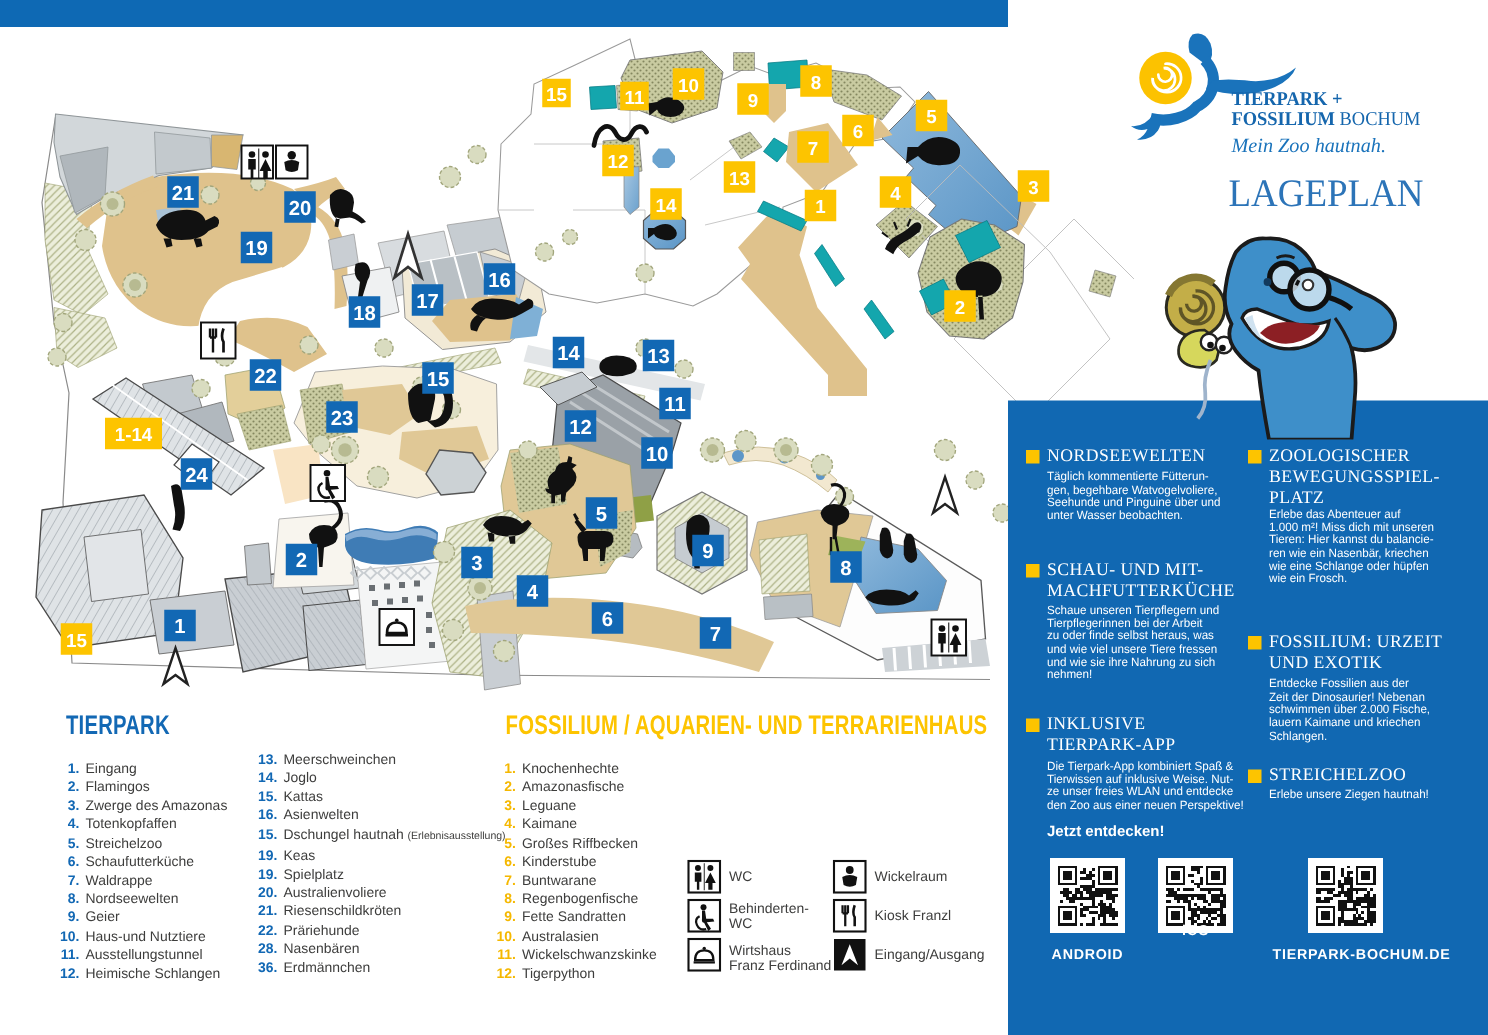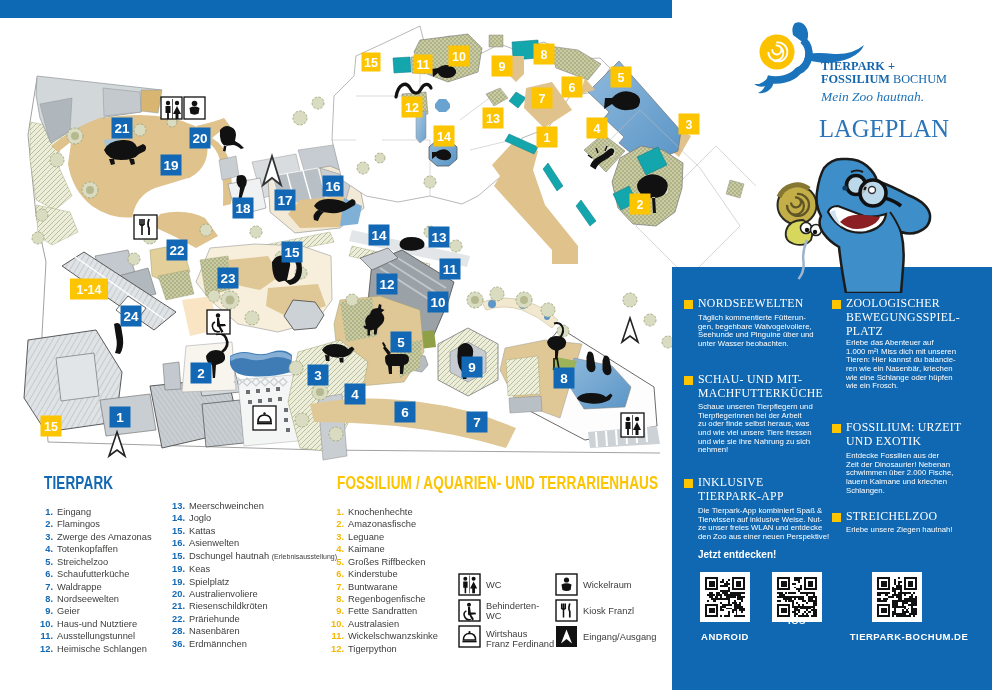--- a/index.html
+++ b/index.html
@@ -986,21 +986,21 @@
           <rect x="233.6" y="311.9" width="9.5" height="9.5" fill="#fff"></rect>
           <rect x="235.5" y="313.8" width="5.7" height="5.7" fill="#111"></rect>
           <rect x="205.0" y="336.7" width="13.3" height="13.3" fill="#111"></rect>
           <rect x="206.9" y="338.6" width="9.5" height="9.5" fill="#fff"></rect>
           <rect x="208.8" y="340.5" width="5.7" height="5.7" fill="#111"></rect>
         </g>
 </svg>
 
 <div class="qrlabel" style="left:28px;top:364px;width:50px;text-align:center">ANDROID</div>
 <div class="qrlabel" style="left:100px;top:348px;width:50px;text-align:center">iOS</div>
-<div class="qrlabel" style="left:167px;top:364px;width:140px;text-align:center">TIERPARK-BOCHUM.DE</div>
+<div class="qrlabel" style="left:155px;top:364px;width:140px;text-align:right">TIERPARK-BOCHUM.DE</div>
 </div>
 <svg class="abs" id="mascot" width="180" height="145" viewBox="0 0 180 145" style="left:765px;top:148px">
 
 <circle cx="32" cy="57" r="19.5" fill="#c3ae48" stroke="#2a2a20" stroke-width="2"></circle>
 <path d="M14,49 A19.5,19.5 0 0,1 44,41" fill="none" stroke="#857732" stroke-width="5"></path>
 <path d="M32,57 m0,-11 a11,11 0 1,1 -10,11 a8.5,8.5 0 1,0 8,-7.5 a5,5 0 1,1 -4,5" fill="none" stroke="#5f5526" stroke-width="2.2"></path>
 
 <path d="M38,72 q-14,0 -17,11 q-2,10 8,13 q11,3 17,-4 l3,-12 Z" fill="#d6d75c" stroke="#2a2a20" stroke-width="1.8"></path>
 
 <circle cx="41" cy="80" r="5.5" fill="#fff" stroke="#222" stroke-width="1.6"></circle>

